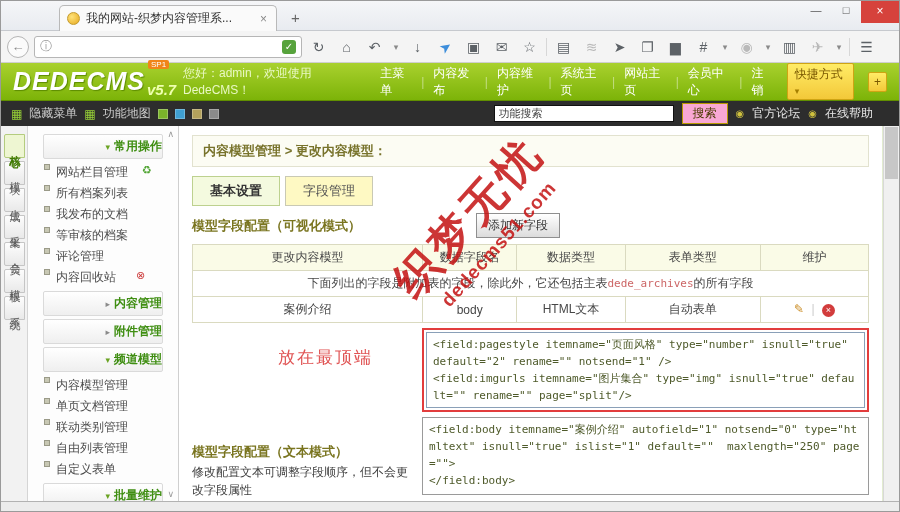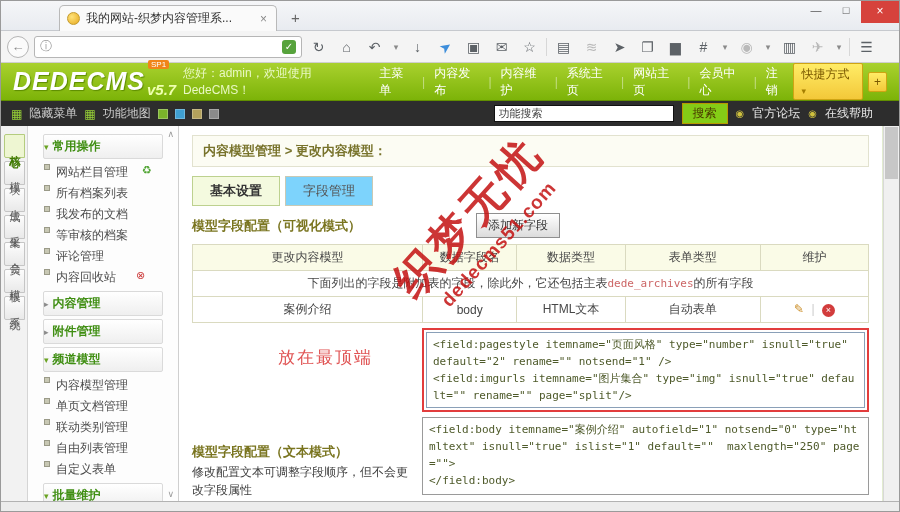--- a/index.html
+++ b/index.html
@@ -30,65 +30,65 @@
   .tbi.blue { color:#3d8edb; display:inline-block; transform:rotate(-35deg); }
   .tbi.faint { color:#b9b9b9; }
   .vsep { width:1px; height:18px; background:#d7d7d7; flex:none; }
 
   
   .dede-header { position:relative; height:38px; background:linear-gradient(#a9d12e,#7cb308); border-bottom:1px solid #618f00; display:flex; align-items:center; padding:0 12px; }
   .logo-wrap { position:relative; width:170px; flex:none; }
   .logo-text { font-size:25px; font-weight:bold; font-style:italic; color:#fff; letter-spacing:1px; text-shadow:1px 1px 1px #5d8c00; }
   .logo-badge { position:absolute; left:135px; top:-7px; background:#f08519; color:#fff; font-size:8px; font-style:normal; padding:0 3px; border-radius:2px; }
   .logo-ver { position:absolute; left:134px; top:14px; color:#eeffae; font-size:15px; font-style:italic; font-weight:bold; }
-  .hdr-right { margin-left:auto; display:flex; align-items:center; gap:5px; font-size:12px; color:#fff; }
+  .hdr-right { margin-left:auto; display:flex; align-items:center; gap:14px; font-size:12px; color:#fff; }
   .greeting { color:#e9f8c4; }
   .hmenu { display:flex; align-items:center; gap:9px; }
   .hmenu .hsep { color:rgba(255,255,255,.45); }
   .hitem { color:#fff; }
   .shortcut { background:linear-gradient(#ffec66,#f3c839); border:1px solid #cfa413; color:#7a5800; padding:2px 7px; border-radius:2px; font-size:12px; }
   .shortcut .caret { font-size:9px; color:#a57e00; }
   .plusbtn { background:linear-gradient(#ffec66,#f3c839); border:1px solid #cfa413; color:#7a5800; padding:2px 5px; border-radius:2px; font-size:12px; }
 
   
   .funcbar { height:25px; background:#2d2d2d; display:flex; align-items:center; padding:0 10px; gap:7px; font-size:12px; color:#cfcfcf; }
   .gicon { color:#96ce37; font-size:12px; }
   .sq { width:10px; height:10px; flex:none; border:1px solid rgba(255,255,255,.25); }
   .fb-right { margin-left:auto; display:flex; align-items:center; gap:8px; margin-right:16px; }
   .fsearch { width:180px; height:17px; border:1px solid #111; background:#fff; font-size:11px; color:#444; padding:0 4px; }
-  .sbtn { background:#84cc16; border:1px solid #b89a00; color:#4a3a00; font-size:12px; padding:1px 10px; }
+  .sbtn { background:#f9a8d4; border:1px solid #b89a00; color:#4a3a00; font-size:12px; padding:1px 10px; }
   .dot-icon { color:#cfc13e; font-size:10px; }
   .fb-link { color:#e8e8e8; }
 
   
   .workspace { position:absolute; top:125px; left:0; right:0; bottom:10px; display:flex; background:#fff; }
   .statusbar { position:absolute; left:0; right:0; bottom:0; height:10px; background:#ececec; border-top:1px solid #b2b2b2; }
 
   .tabstrip { width:26px; padding:8px 0 0 3px; background:#f2f2f2; flex:none; }
   .vtab { width:21px; border:1px solid #c5c5c5; background:linear-gradient(#fdfdfd,#e9e9e9); color:#5a5a5a; text-align:center; padding:5px 0; margin-bottom:3px; font-size:11px; border-radius:2px 0 0 2px; }
   .vtab span { writing-mode:vertical-rl; text-orientation:upright; letter-spacing:2px; }
   .vtab.active { background:#eef6d2; border-color:#b4cc7e; color:#3f7a00; font-weight:bold; }
 
   .sidebar { width:152px; flex:none; border-left:1px solid #d5d5d5; border-right:1px solid #cfcfcf; background:#fdfdfd; padding:5px 0; position:relative; }
-  .sec-hdr { width:120px; margin:3px auto 3px; border:1px solid #dadada; background:linear-gradient(#ffffff,#efefef); border-radius:2px; text-align:left; font-size:12px; font-weight:bold; color:#3f8e12; padding:3px 0; }
+  .sec-hdr { width:120px; margin:3px auto 3px; border:1px solid #dadada; background:linear-gradient(#ffffff,#efefef); border-radius:2px; text-align:right; font-size:12px; font-weight:bold; color:#3f8e12; padding:3px 0; }
   .sec-hdr .arr { font-size:9px; color:#6aa322; margin-right:4px; }
   .sec-hdr .arr.gray { color:#8a8a8a; }
   .m-item { display:flex; align-items:flex-start; gap:6px; padding:2px 6px 2px 16px; font-size:12px; color:#4c4c4c; }
   .bullet { width:6px; height:6px; background:#c8c8b4; border:1px solid #9a9a88; flex:none; }
   .mi-refresh { color:#4da32f; font-size:11px; margin-left:8px; }
   .mi-trash { color:#cc3a3a; font-size:11px; margin-left:14px; }
   .scroll-arrow { position:absolute; right:4px; color:#9a9a9a; font-size:9px; }
   .scroll-arrow.up { top:3px; } .scroll-arrow.down { bottom:2px; }
 
   .main { flex:1; position:relative; padding:9px 13px 0; background:#fff; border-right:1px solid #e2ecd0; overflow:hidden; }
   .breadcrumb { border:1px solid #e2e2cf; background:#fcfcf3; padding:6px 10px; font-size:13px; font-weight:bold; color:#78732b; }
   .tabs { margin-top:9px; display:flex; gap:5px; }
   .ptab { padding:5px 17px; font-size:13px; border:1px solid #c9c9b4; }
   .ptab.active { background:#f4fadf; border-color:#bdd18f; color:#333; font-weight:bold; }
-  .ptab.idle { background:#7dd3fc; color:#555; }
+  .ptab.idle { background:#fef9c3; color:#555; }
   .title-row { margin-top:7px; display:flex; align-items:center; }
   .sec-title { font-size:13px; font-weight:bold; color:#7a7520; }
   .add-btn { margin-left:115px; background:linear-gradient(#ffffff,#dcdcdc); border:1px solid #8f8f8f; font-size:12px; color:#333; padding:3px 11px; }
 
   table.fields { width:100%; border-collapse:collapse; margin-top:6px; font-size:12px; color:#474747; }
   table.fields th, table.fields td { border:1px solid #dadac0; padding:4px 3px; text-align:center; }
   table.fields th { background:#fafbe7; font-weight:normal; }
   td.note { text-align:left; padding-left:7px; }
   .note-code { color:#c66; font-family:"DejaVu Sans Mono",monospace; font-size:11px; }
   .edit-icon { color:#c9891e; font-size:12px; }

